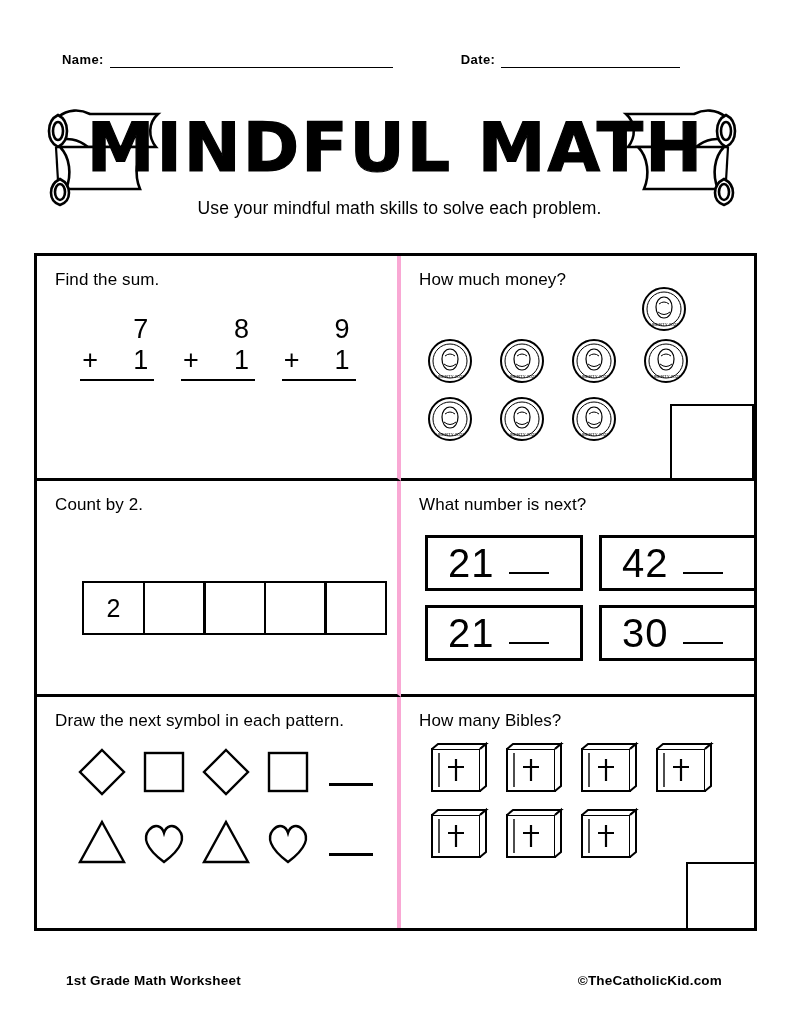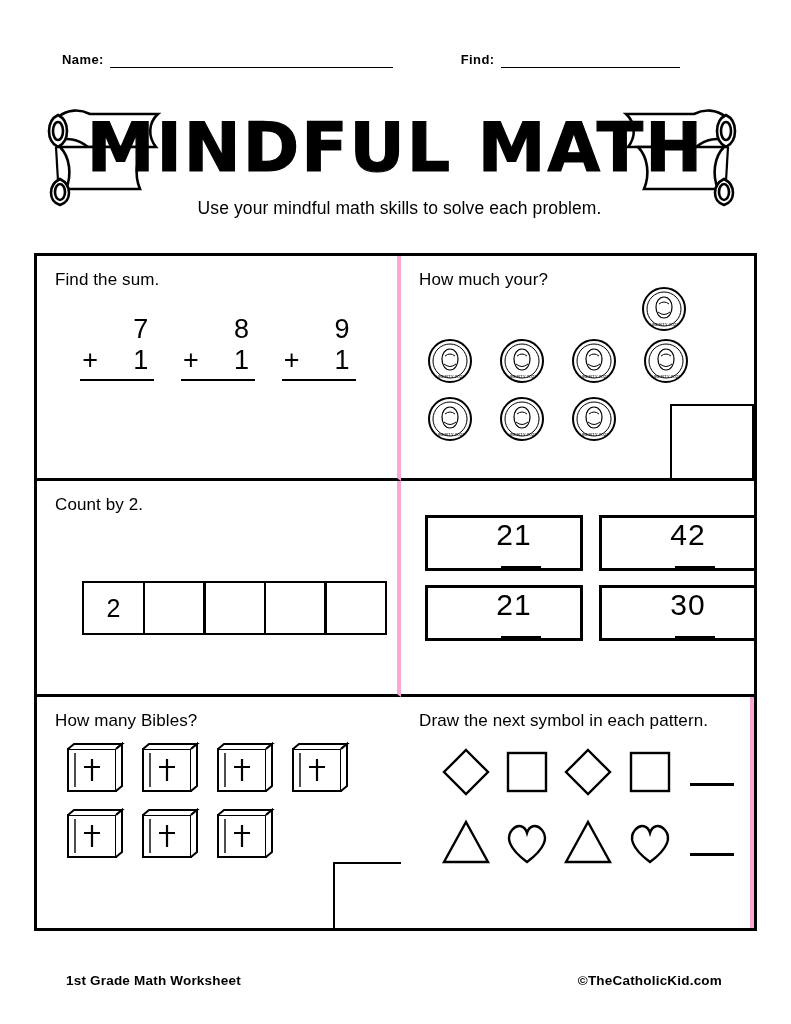--- a/index.html
+++ b/index.html
@@ -178,23 +178,22 @@
     grid-template-rows: 56px 56px;
     gap: 14px 16px;
     margin: 20px 0 0 6px;
   }
   .numbox {
     border: 3px solid #000;
     box-sizing: border-box;
     display: flex;
     align-items: center;
     padding-left: 20px;
-    font-size: 30px;
+    font-size: 40px;
     letter-spacing: 1px;
-    flex-direction: column;
   }
   .numbox .blank {
     display: inline-block;
     border-bottom: 2.5px solid #000;
     width: 40px;
     margin-left: 14px;
     height: 20px;
   }
 
   
@@ -254,21 +253,21 @@
 </style>
 </head>
 <body>
 
 <div class="page">
 
   <div class="namedate">
     <span class="nd-label">Name:</span>
     <span class="nd-rule nd-name-rule"></span>
     <span class="nd-gap"></span>
-    <span class="nd-label">Find:</span>
+    <span class="nd-label">Date:</span>
     <span class="nd-rule nd-date-rule"></span>
   </div>
 
   <svg class="scroll scroll-left" viewBox="0 0 140 104">
     <g fill="#fff" stroke="#000" stroke-width="2.6">
       <path d="M30 14 C40 6 52 6 62 11 L130 11 C120 20 120 34 128 44 L60 44 C50 36 38 34 30 38 Z" transform="translate(-8,0)"></path>
       <path d="M22 12 C10 18 10 38 22 44 C34 38 34 18 22 12 Z"></path>
       <path d="M20 44 L22 78" stroke-width="2.2" fill="none"></path>
       <path d="M30 42 C40 52 42 70 36 84 L110 84 C104 70 106 52 116 42 Z" transform="translate(-6,2)"></path>
       <path d="M24 76 C12 82 12 98 24 102 C36 98 36 82 24 76 Z"></path>
@@ -308,21 +307,21 @@
           <div class="bot"><span class="plus">+</span><span>1</span></div>
         </div>
         <div class="sum">
           <div class="top">9</div>
           <div class="bot"><span class="plus">+</span><span>1</span></div>
         </div>
       </div>
     </div>
 
     <div class="cell b-bottom">
-      <p class="prompt">How much your?</p>
+      <p class="prompt">How much money?</p>
       <div class="coins">
 
         <svg class="coin" style="left:222px; top:-6px;" viewBox="0 0 46 46">
           <circle cx="23" cy="23" r="21" fill="#fff" stroke="#000" stroke-width="2"></circle>
           <circle cx="23" cy="23" r="17" fill="none" stroke="#000" stroke-width="1"></circle>
           <path d="M23 11 c5 0 8 5 8 10 c0 6 -3 11 -8 11 c-5 0 -8 -5 -8 -11 c0 -5 3 -10 8 -10 z" fill="none" stroke="#000" stroke-width="1.2"></path>
           <path d="M18 18 q5 -4 10 0" fill="none" stroke="#000" stroke-width="1"></path>
           <path d="M17 26 q6 5 12 0" fill="none" stroke="#000" stroke-width="1"></path>
           <text x="23" y="40" font-size="4.4" text-anchor="middle" font-family="Liberation Sans, sans-serif">LIBERTY 2021</text>
         </svg>
@@ -394,40 +393,93 @@
       <div class="countrow">
         <div class="countcell">2</div>
         <div class="countcell"></div>
         <div class="countcell"></div>
         <div class="countcell"></div>
         <div class="countcell"></div>
       </div>
     </div>
 
     <div class="cell b-bottom">
+      <p class="prompt">What number is next?</p>
       <div class="numgrid">
         <div class="numbox">
           <span>21</span>
           <span class="blank"></span>
         </div>
         <div class="numbox">
           <span>42</span>
           <span class="blank"></span>
         </div>
         <div class="numbox">
           <span>21</span>
           <span class="blank"></span>
         </div>
         <div class="numbox">
           <span>30</span>
           <span class="blank"></span>
         </div>
       </div>
     </div>
 
+    <div class="cell b-right">
+      <p class="prompt">Draw the next symbol in each pattern.</p>
+
+      <div class="patternrow">
+        <div class="slot">
+          <svg width="50" height="50" viewBox="0 0 50 50">
+            <polygon points="25,3 47,25 25,47 3,25" fill="#fff" stroke="#000" stroke-width="2.4"></polygon>
+          </svg>
+        </div>
+        <div class="slot">
+          <svg width="44" height="44" viewBox="0 0 44 44">
+            <rect x="3" y="3" width="38" height="38" fill="#fff" stroke="#000" stroke-width="2.4"></rect>
+          </svg>
+        </div>
+        <div class="slot">
+          <svg width="50" height="50" viewBox="0 0 50 50">
+            <polygon points="25,3 47,25 25,47 3,25" fill="#fff" stroke="#000" stroke-width="2.4"></polygon>
+          </svg>
+        </div>
+        <div class="slot">
+          <svg width="44" height="44" viewBox="0 0 44 44">
+            <rect x="3" y="3" width="38" height="38" fill="#fff" stroke="#000" stroke-width="2.4"></rect>
+          </svg>
+        </div>
+        <span class="blank-line"></span>
+      </div>
+
+      <div class="patternrow">
+        <div class="slot">
+          <svg width="50" height="46" viewBox="0 0 50 46">
+            <polygon points="25,3 47,43 3,43" fill="#fff" stroke="#000" stroke-width="2.4"></polygon>
+          </svg>
+        </div>
+        <div class="slot">
+          <svg width="50" height="46" viewBox="0 0 50 46">
+            <path d="M25 43 C6 29 4 18 10 11 C16 4 23 7 25 14 C27 7 34 4 40 11 C46 18 44 29 25 43 Z" fill="#fff" stroke="#000" stroke-width="2.4"></path>
+          </svg>
+        </div>
+        <div class="slot">
+          <svg width="50" height="46" viewBox="0 0 50 46">
+            <polygon points="25,3 47,43 3,43" fill="#fff" stroke="#000" stroke-width="2.4"></polygon>
+          </svg>
+        </div>
+        <div class="slot">
+          <svg width="50" height="46" viewBox="0 0 50 46">
+            <path d="M25 43 C6 29 4 18 10 11 C16 4 23 7 25 14 C27 7 34 4 40 11 C46 18 44 29 25 43 Z" fill="#fff" stroke="#000" stroke-width="2.4"></path>
+          </svg>
+        </div>
+        <span class="blank-line"></span>
+      </div>
+    </div>
+
     <div class="cell">
       <p class="prompt">How many Bibles?</p>
       <div class="bibles">
         <svg class="bible" viewBox="0 0 69 62">
           <g fill="#fff" stroke="#000" stroke-width="2">
             <path d="M10 10 L58 10 L58 52 L10 52 Z"></path>
             <path d="M10 10 L16 5 L64 5 L58 10"></path>
             <path d="M58 10 L64 5 L64 47 L58 52"></path>
             <path d="M17 14 L17 48" stroke-width="1.4"></path>
             <path d="M34 20 L34 42 M26 28 L42 28" stroke-width="2.2"></path>
@@ -482,72 +534,20 @@
           <g fill="#fff" stroke="#000" stroke-width="2">
             <path d="M10 10 L58 10 L58 52 L10 52 Z"></path>
             <path d="M10 10 L16 5 L64 5 L58 10"></path>
             <path d="M58 10 L64 5 L64 47 L58 52"></path>
             <path d="M17 14 L17 48" stroke-width="1.4"></path>
             <path d="M34 20 L34 42 M26 28 L42 28" stroke-width="2.2"></path>
           </g>
         </svg>
       </div>
       <div class="answer-box bible-answer"></div>
-    </div>
-
-    <div class="cell b-right">
-      <p class="prompt">Draw the next symbol in each pattern.</p>
-
-      <div class="patternrow">
-        <div class="slot">
-          <svg width="50" height="50" viewBox="0 0 50 50">
-            <polygon points="25,3 47,25 25,47 3,25" fill="#fff" stroke="#000" stroke-width="2.4"></polygon>
-          </svg>
-        </div>
-        <div class="slot">
-          <svg width="44" height="44" viewBox="0 0 44 44">
-            <rect x="3" y="3" width="38" height="38" fill="#fff" stroke="#000" stroke-width="2.4"></rect>
-          </svg>
-        </div>
-        <div class="slot">
-          <svg width="50" height="50" viewBox="0 0 50 50">
-            <polygon points="25,3 47,25 25,47 3,25" fill="#fff" stroke="#000" stroke-width="2.4"></polygon>
-          </svg>
-        </div>
-        <div class="slot">
-          <svg width="44" height="44" viewBox="0 0 44 44">
-            <rect x="3" y="3" width="38" height="38" fill="#fff" stroke="#000" stroke-width="2.4"></rect>
-          </svg>
-        </div>
-        <span class="blank-line"></span>
-      </div>
-
-      <div class="patternrow">
-        <div class="slot">
-          <svg width="50" height="46" viewBox="0 0 50 46">
-            <polygon points="25,3 47,43 3,43" fill="#fff" stroke="#000" stroke-width="2.4"></polygon>
-          </svg>
-        </div>
-        <div class="slot">
-          <svg width="50" height="46" viewBox="0 0 50 46">
-            <path d="M25 43 C6 29 4 18 10 11 C16 4 23 7 25 14 C27 7 34 4 40 11 C46 18 44 29 25 43 Z" fill="#fff" stroke="#000" stroke-width="2.4"></path>
-          </svg>
-        </div>
-        <div class="slot">
-          <svg width="50" height="46" viewBox="0 0 50 46">
-            <polygon points="25,3 47,43 3,43" fill="#fff" stroke="#000" stroke-width="2.4"></polygon>
-          </svg>
-        </div>
-        <div class="slot">
-          <svg width="50" height="46" viewBox="0 0 50 46">
-            <path d="M25 43 C6 29 4 18 10 11 C16 4 23 7 25 14 C27 7 34 4 40 11 C46 18 44 29 25 43 Z" fill="#fff" stroke="#000" stroke-width="2.4"></path>
-          </svg>
-        </div>
-        <span class="blank-line"></span>
-      </div>
     </div>
 
   </div>
 
   <div class="footer">
     <span>1st Grade Math Worksheet</span>
     <span>©TheCatholicKid.com</span>
   </div>
 
 </div>

